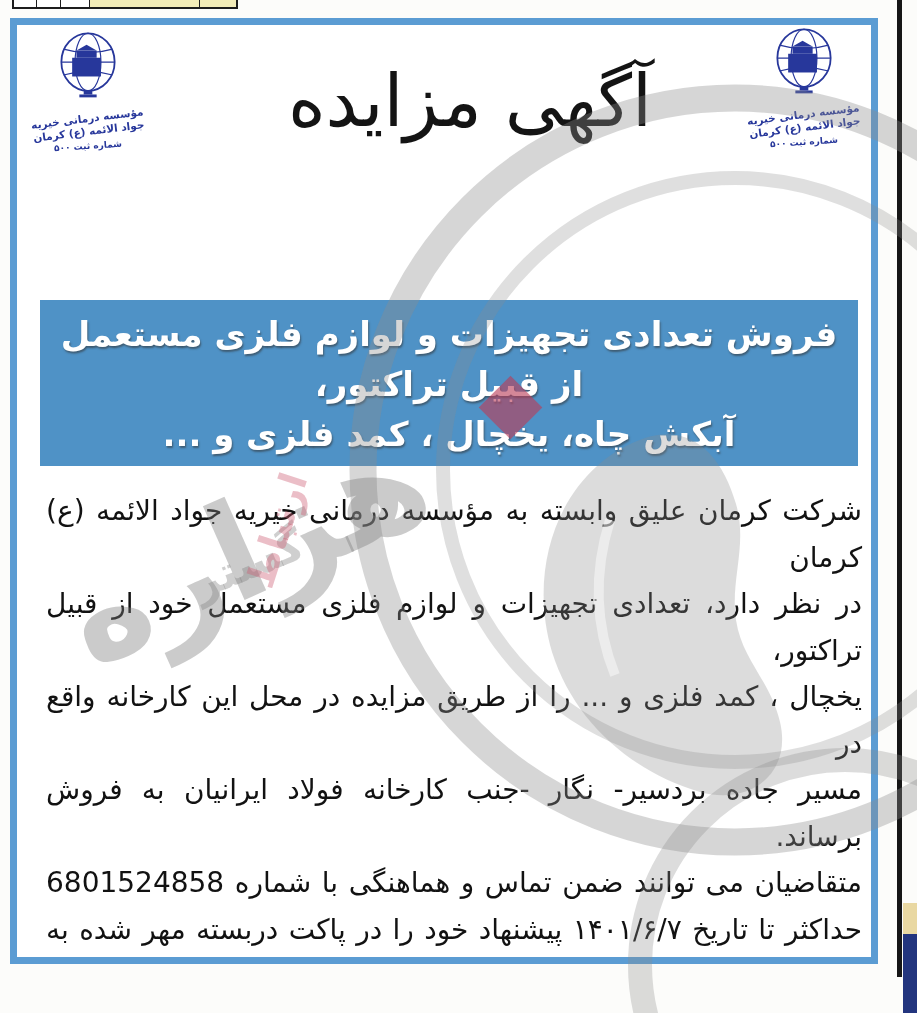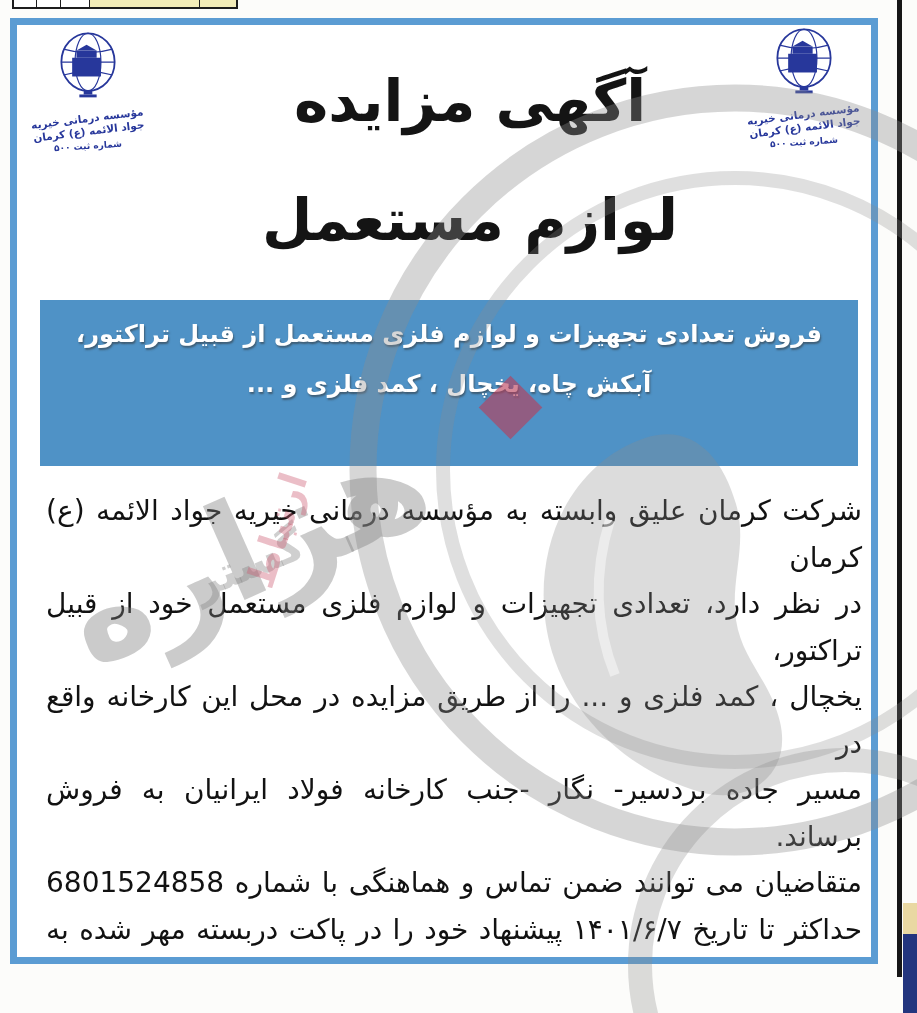--- a/index.html
+++ b/index.html
@@ -43,30 +43,30 @@
     font-size:10.5px; font-weight:bold; line-height:13px;
     transform:rotate(-7deg); margin-top:2px;
   }
   .logo-reg { font-size:9px; font-weight:bold; margin-top:3px; transform:rotate(-4deg); }
 
   
   .title-block {
     position:absolute; left:163px; top:42px; width:614px;
     text-align:center; direction:rtl; color:#141414;
   }
-  .title-line { font-size:58px; font-weight:bold; line-height:119px; white-space:nowrap; }
+  .title-line { font-size:72px; font-weight:normal; line-height:119px; white-space:nowrap; }
 
   
   .banner {
     position:absolute; left:40px; top:300px; width:818px; height:166px;
     background:#4f92c6; direction:rtl; text-align:center;
     padding-top:9px;
   }
   .banner-line {
-    color:#ffffff; font-weight:bold; font-size:24px; line-height:50px;
+    color:#ffffff; font-weight:bold; font-size:34px; line-height:50px;
     text-shadow:1px 2px 2px rgba(50,50,50,0.55);
   }
 
   
   .body-text {
     position:absolute; left:46px; top:488px; width:816px;
     direction:rtl; color:#121212; font-size:28px; line-height:46.5px;
   }
   .jline { text-align:justify; text-align-last:justify; }
 
@@ -139,21 +139,20 @@
       <path d="M48 20 L62 28 L34 28 Z" fill="#27379b"></path>
       <rect x="44" y="84" width="12" height="5" fill="#27379b"></rect>
       <rect x="38" y="89" width="24" height="4" fill="#27379b"></rect>
     </svg>
     <div class="logo-org">مؤسسه درمانی خیریه جواد الائمه (ع) کرمان</div>
     <div class="logo-reg">شماره ثبت ۵۰۰</div>
   </div>
 
   <div class="title-block">
     <div class="title-line">آگهی مزایده</div>
-    <div class="title-line">لوازم مستعمل</div>
   </div>
 
   <div class="banner">
     <div class="banner-line">فروش تعدادی تجهیزات و لوازم فلزی مستعمل از قبیل تراکتور،</div>
     <div class="banner-line">آبکش چاه، یخچال ، کمد فلزی و ...</div>
   </div>
 
   <div class="body-text">
     <div class="jline">شرکت کرمان علیق وابسته به مؤسسه درمانی خیریه جواد الائمه (ع) کرمان</div>
     <div class="jline">در نظر دارد، تعدادی تجهیزات و لوازم فلزی مستعمل خود از قبیل تراکتور،</div>

